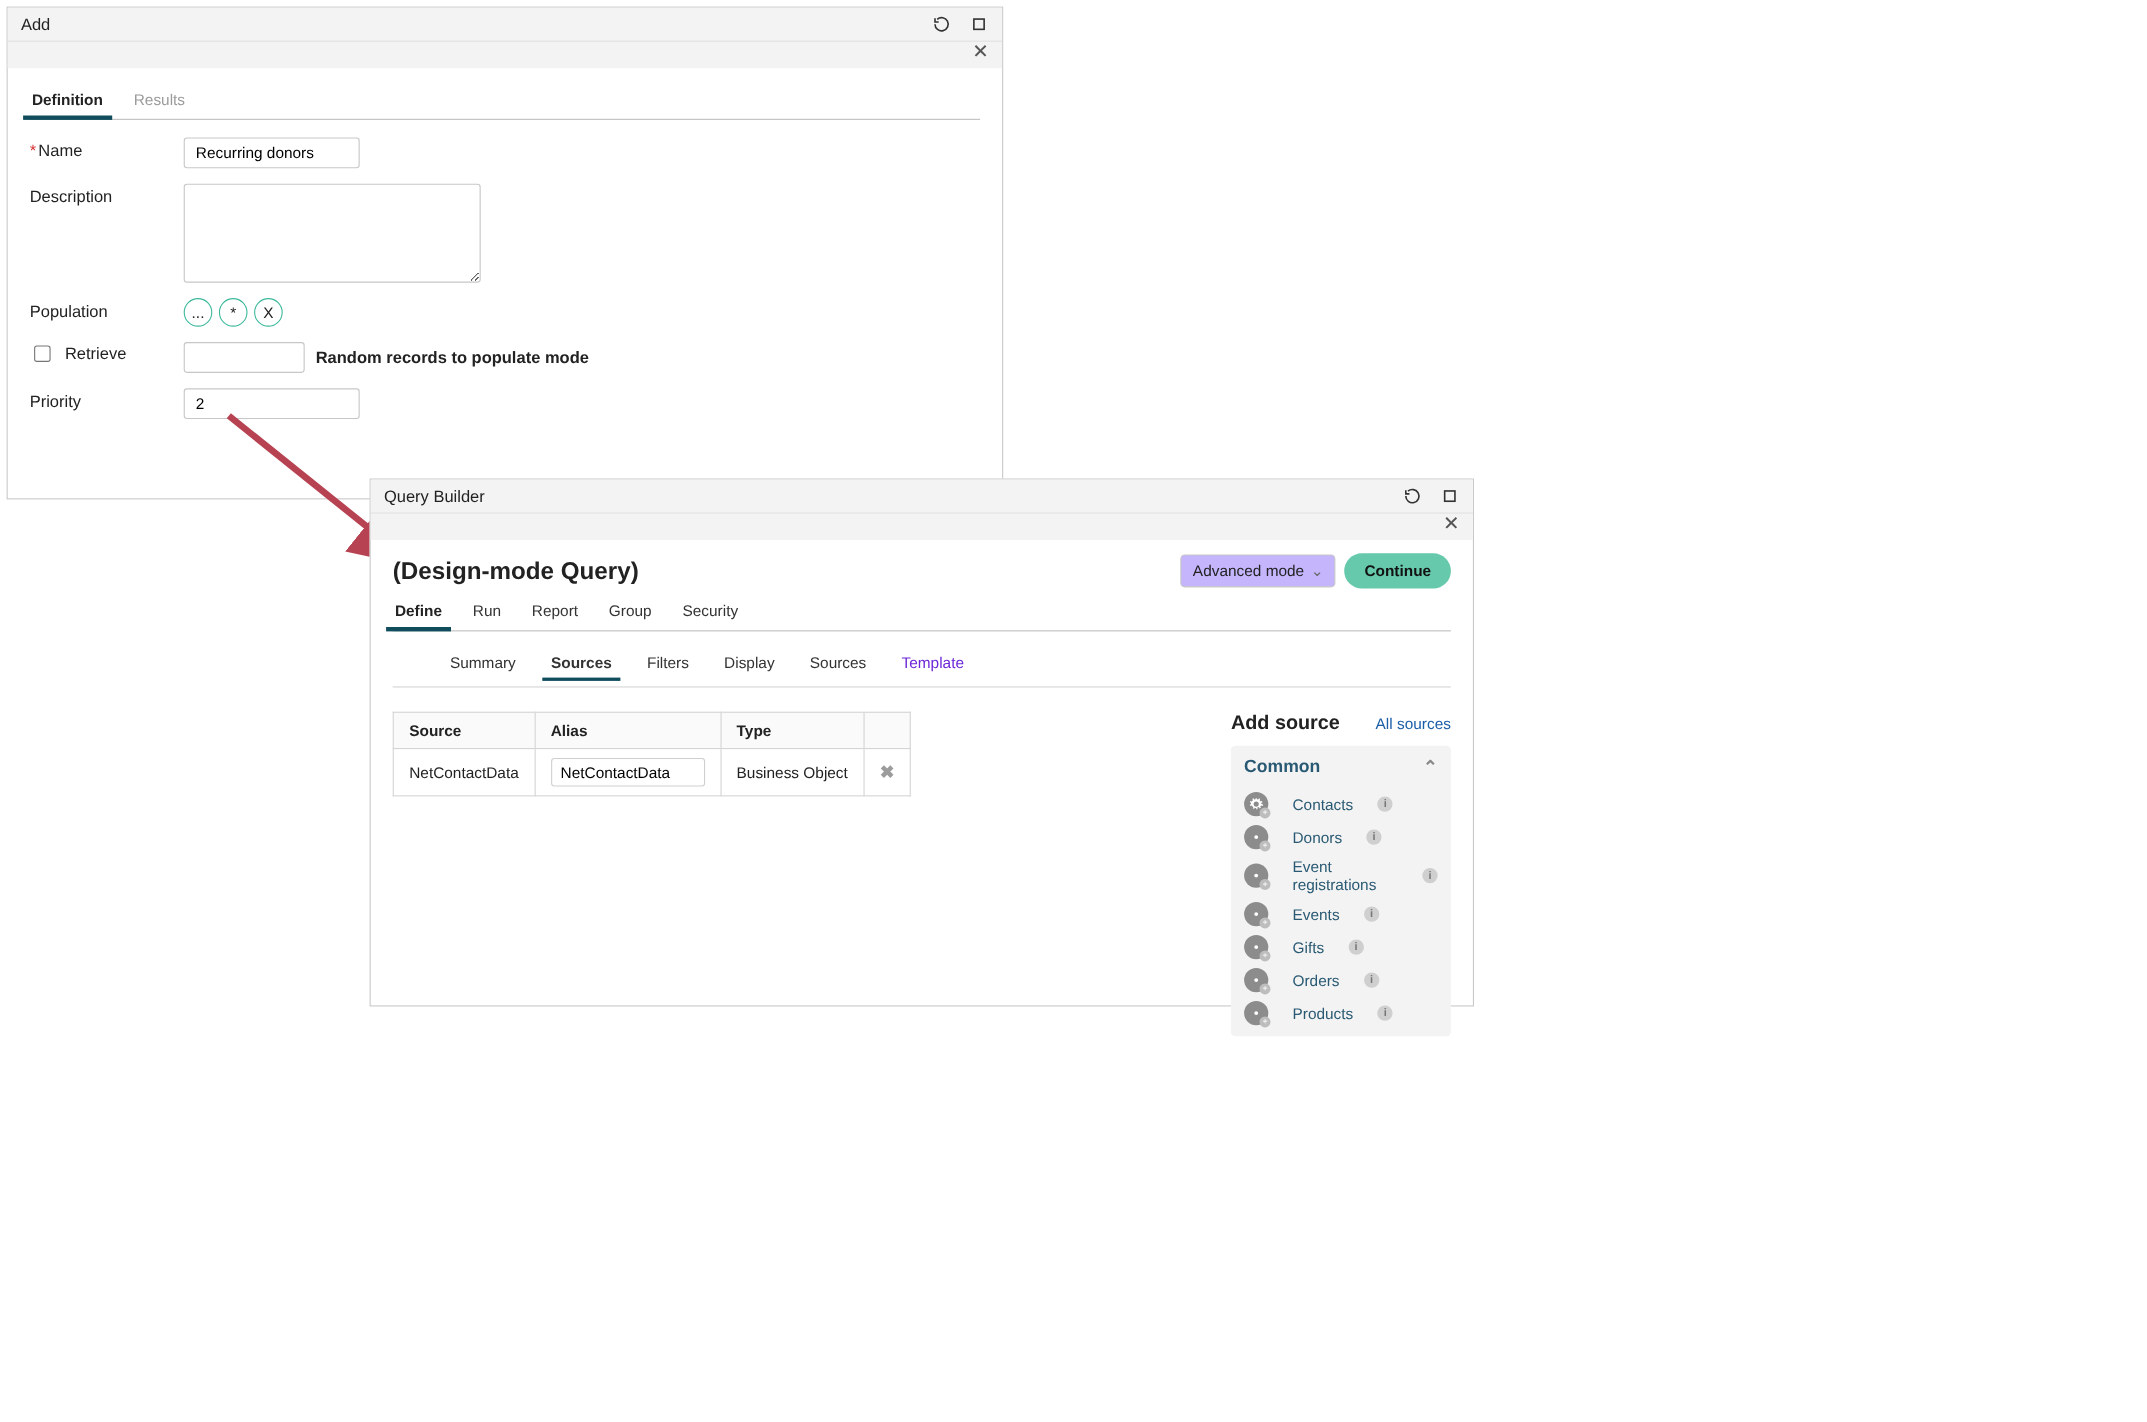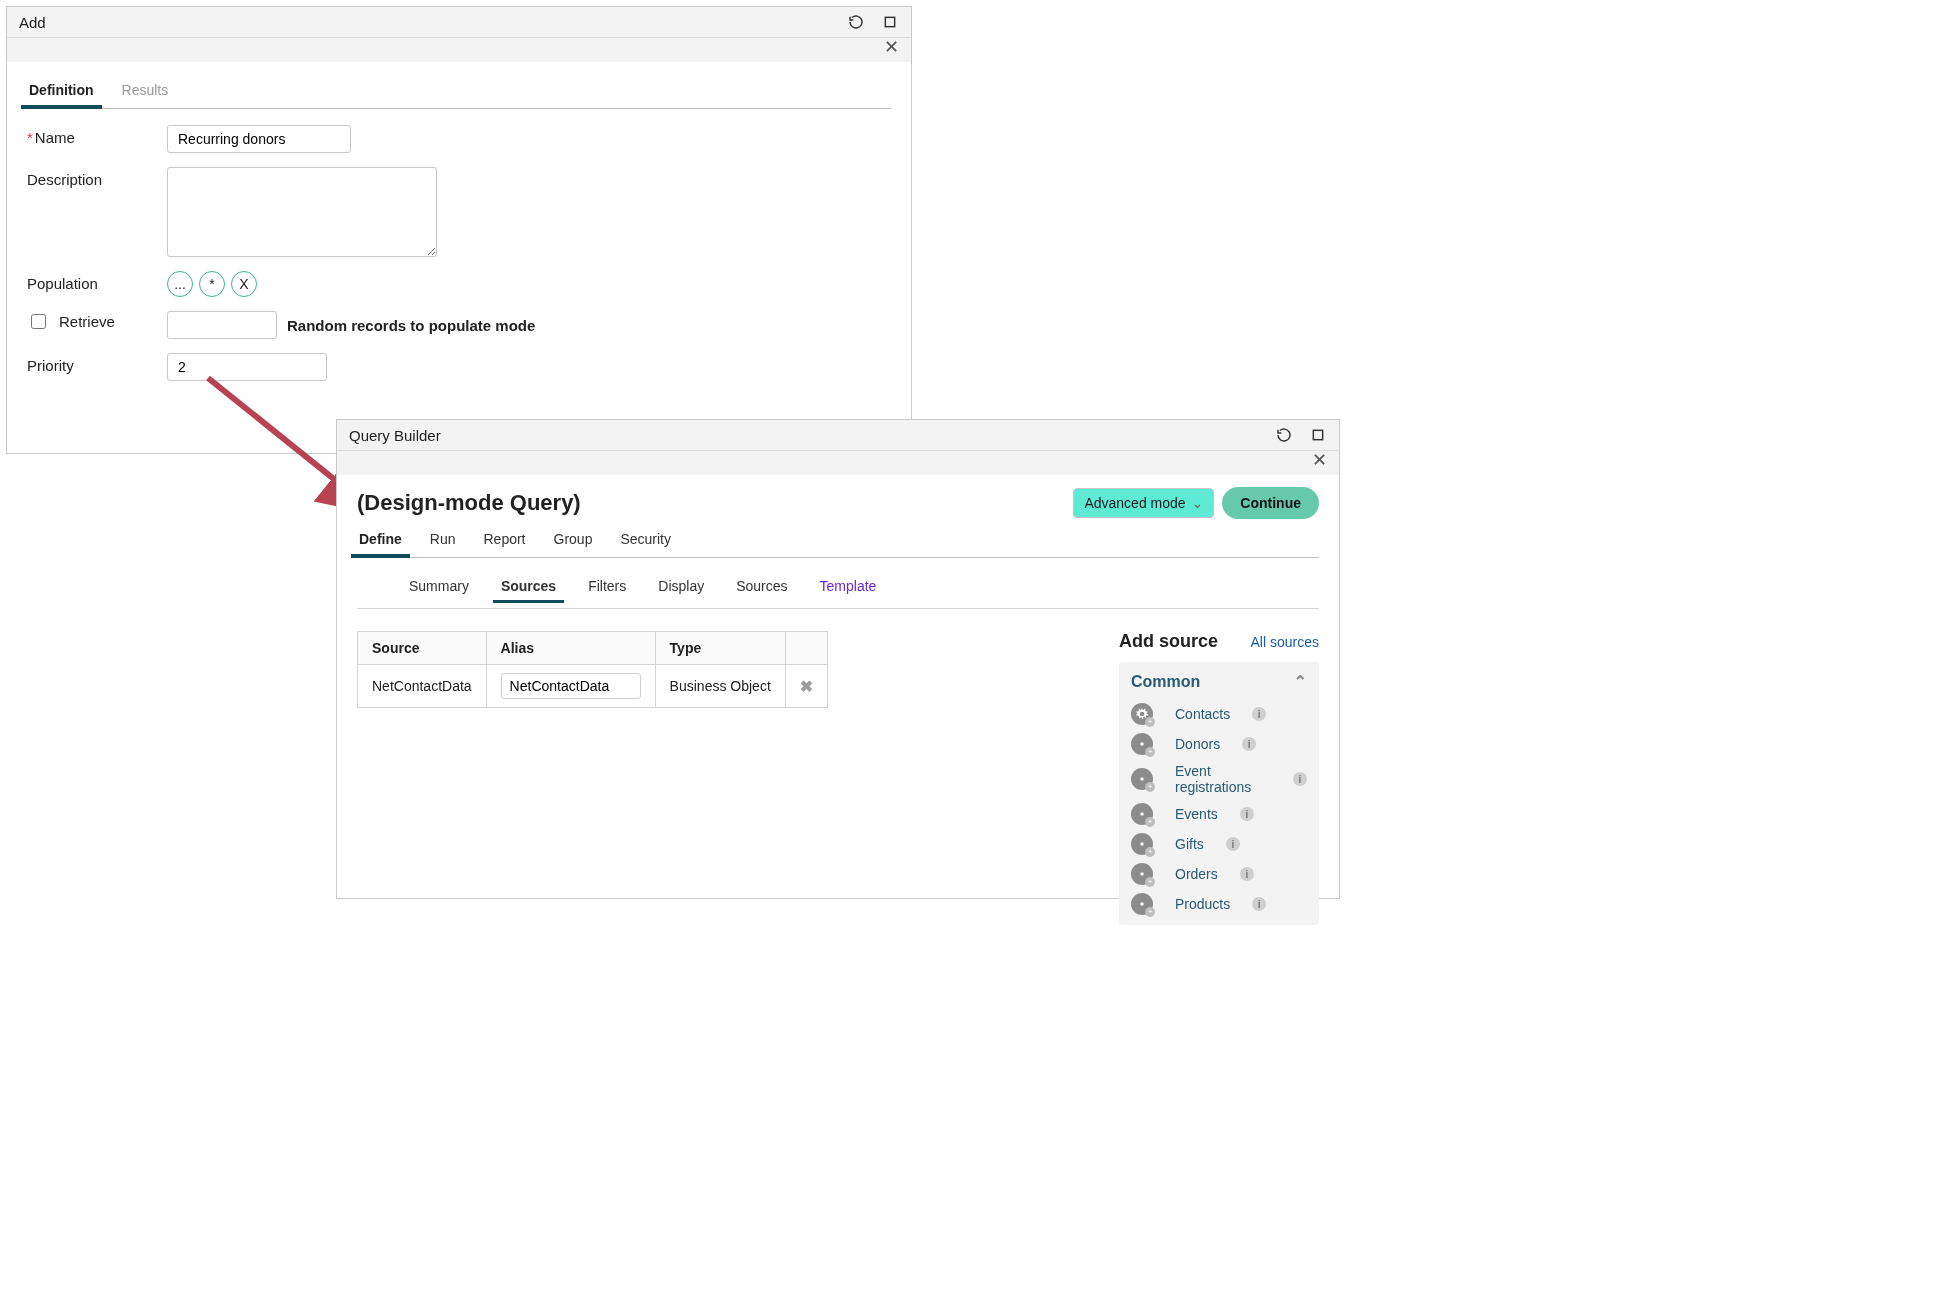--- a/index.html
+++ b/index.html
@@ -86,46 +86,46 @@
     height:4px; background:#0f4c5c;
   }
   .form-row { display:flex; align-items:flex-start; margin-bottom:14px; }
   .form-label { width:140px; flex:none; padding-top:4px; font-size:15px; }
   .form-label .req { color:#d83a3a; margin-right:2px; }
   .text-input, .textarea, .num-input {
     border:1px solid #c7c7c7; border-radius:3px;
     padding:4px 10px; font-size:14px; font-family:inherit;
     background:#fff;
   }
-  .text-input { width:184px; height:28px; }
+  .text-input { width:160px; height:28px; }
   .num-input  { width:160px; height:28px; }
   .textarea   { width:270px; height:90px; resize:both; }
   .circle-btn {
     width:26px; height:26px; border:1.5px solid #3cb99a; border-radius:50%;
     display:inline-flex; align-items:center; justify-content:center;
     font-size:14px; color:#222; background:#fff; cursor:pointer;
     line-height:1;
   }
   .pop-row { display:flex; gap:6px; }
   .retrieve-row { display:flex; align-items:center; gap:10px; }
   .retrieve-row input[type=checkbox]{ width:15px; height:15px; }
   .retrieve-row .num-input { width:110px; }
   .retrieve-row .after { font-weight:700; font-size:15px; }
 
   
-  #win-qb { left:336px; top:419px; width:1004px; height:480px; }
+  #win-qb { left:336px; top:435px; width:1004px; height:480px; }
   #win-qb .body { padding:12px 20px 4px 20px; position:relative; }
   .qb-head {
     display:flex; justify-content:space-between; align-items:center;
     margin-bottom:6px;
   }
   .qb-title { font-size:22px; font-weight:600; }
   .qb-right { display:flex; gap:8px; align-items:center; }
   .select-like {
-    border:1px solid #c7c7c7; border-radius:4px; background:#5eead4;
+    border:1px solid #c7c7c7; border-radius:4px; background:#c4b5fd;
     display:inline-flex; align-items:flex-end; gap:6px;
     padding:6px 10px; font-size:14px; cursor:pointer;
   }
   .select-like .chev { color:#666; }
   .btn-accent-fill {
     background:#66c9ab; color:#111; border:none;
     border-radius:18px; padding:8px 18px; font-size:14px;
     font-weight:600; cursor:pointer;
   }
   .subtabs { display:flex; gap:28px; margin:16px 0 6px 0; padding-left:50px; }

